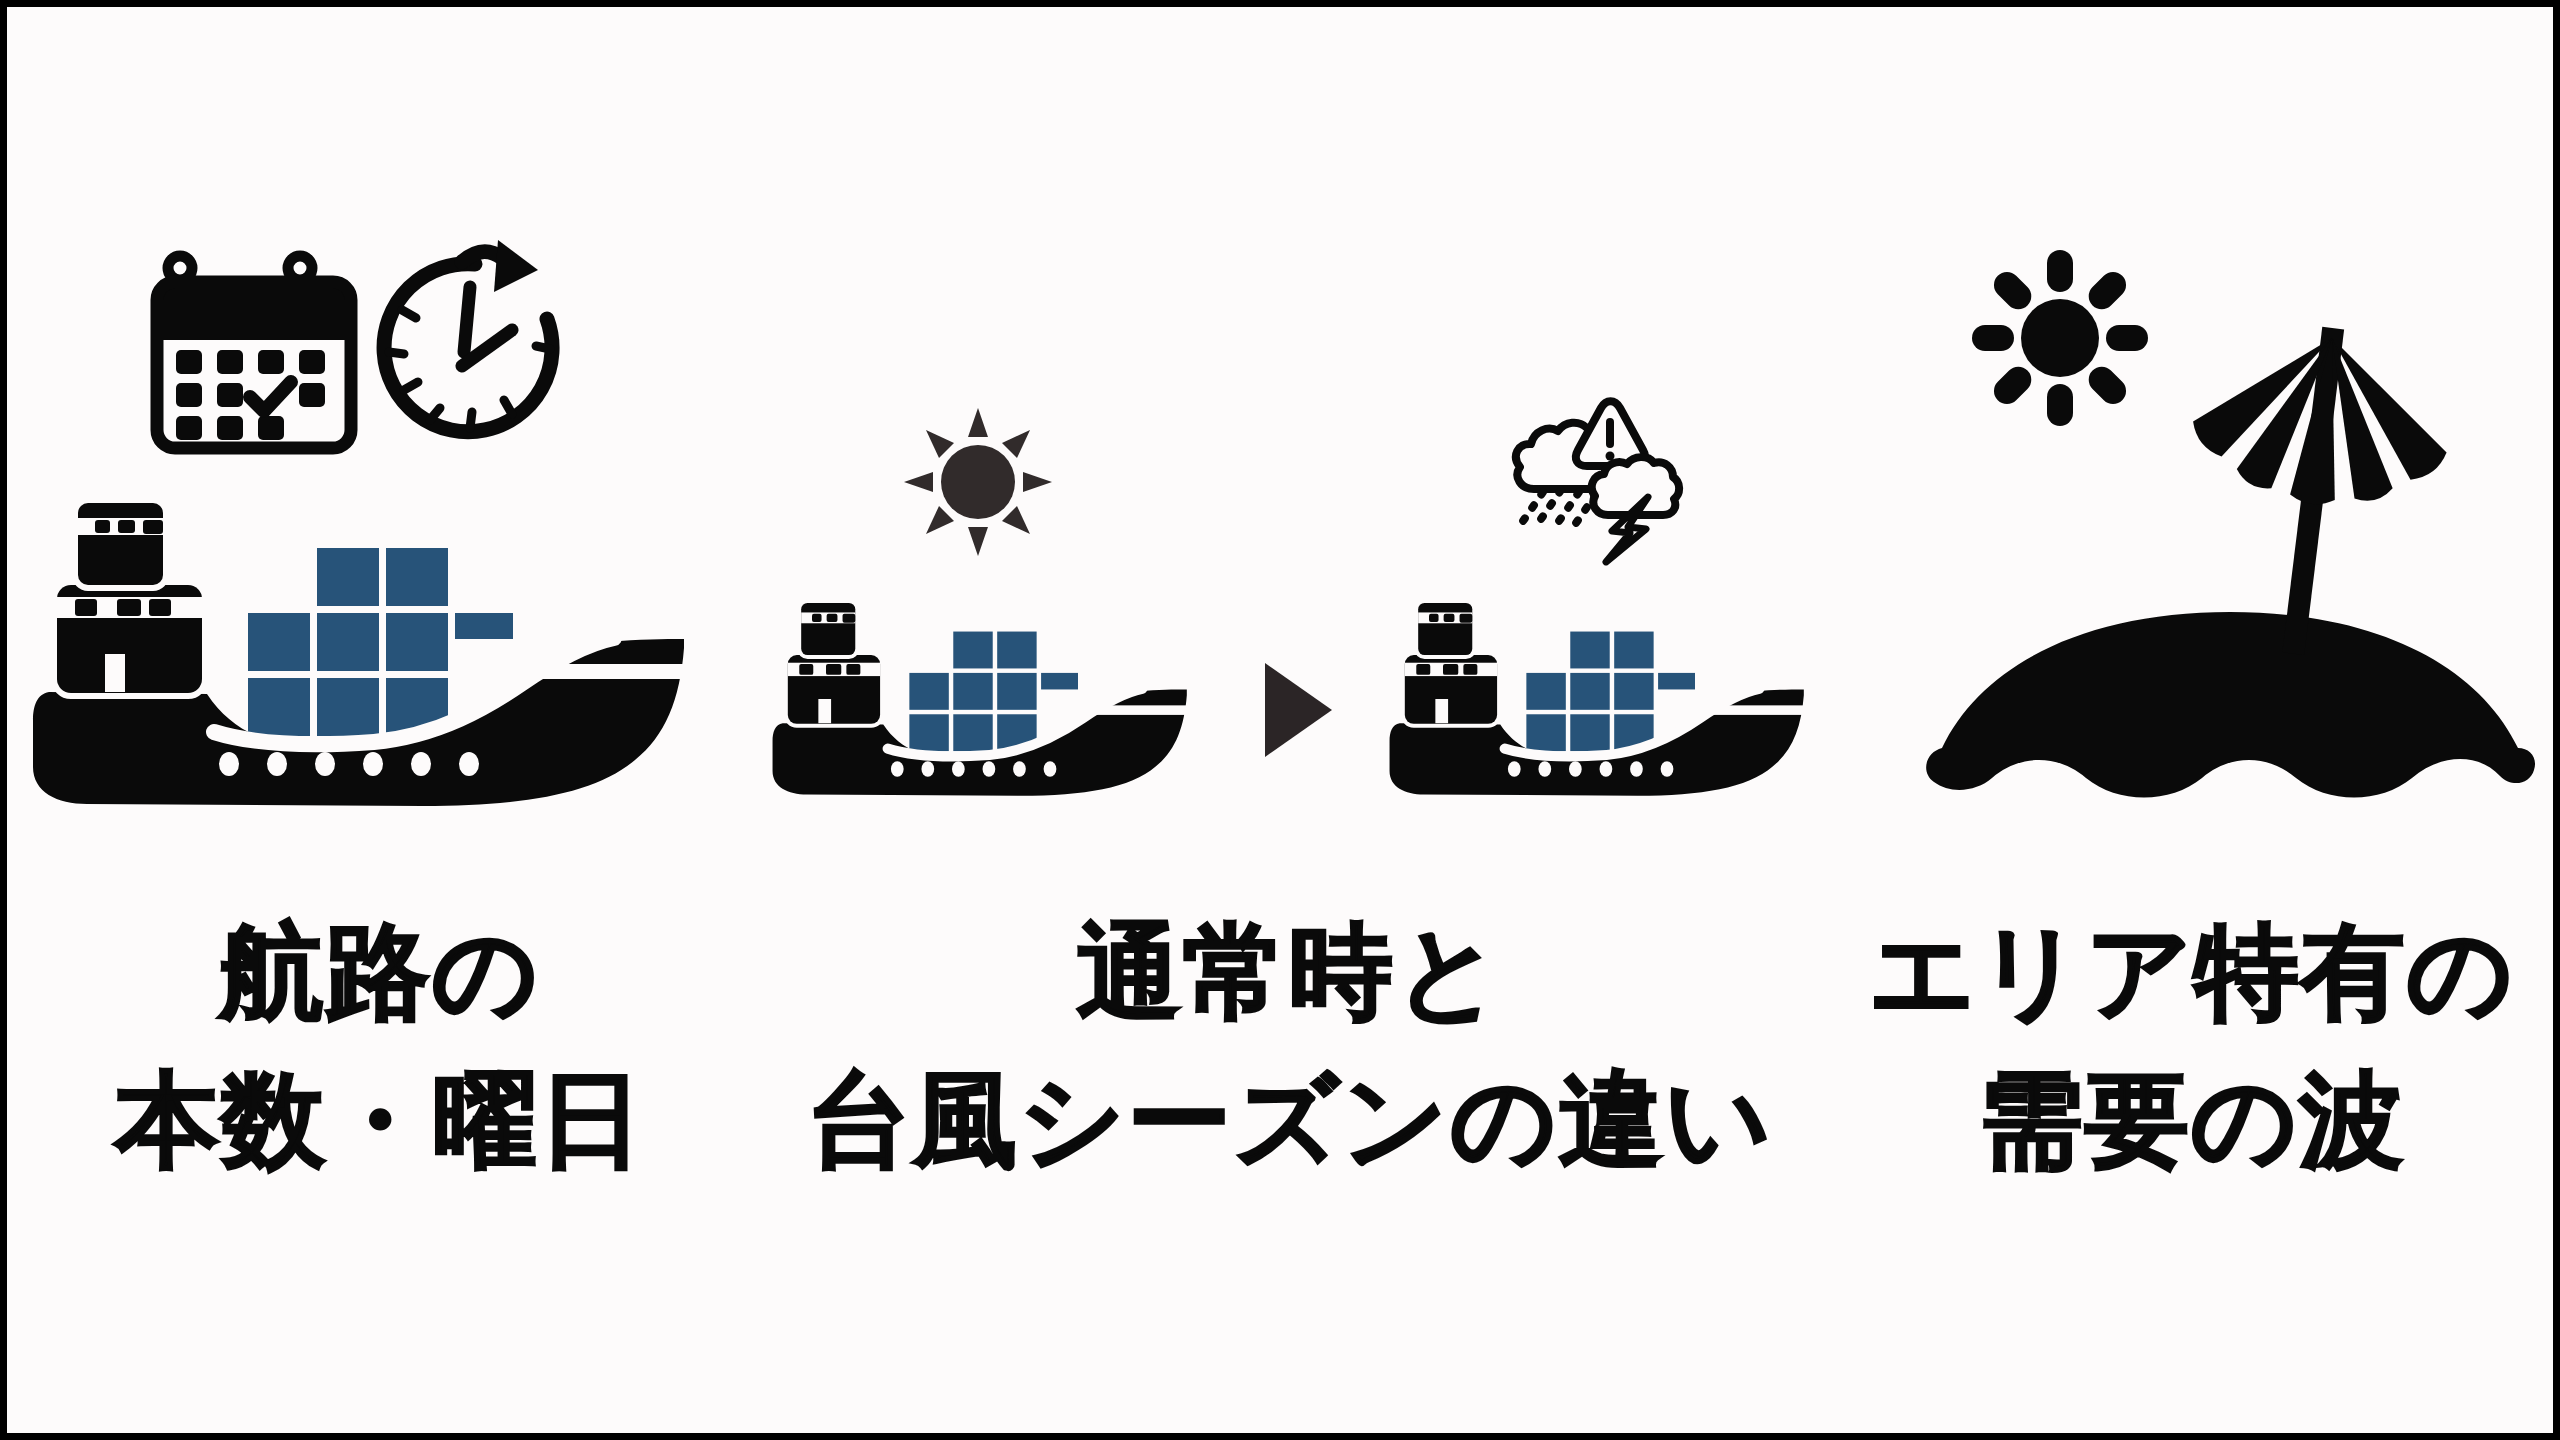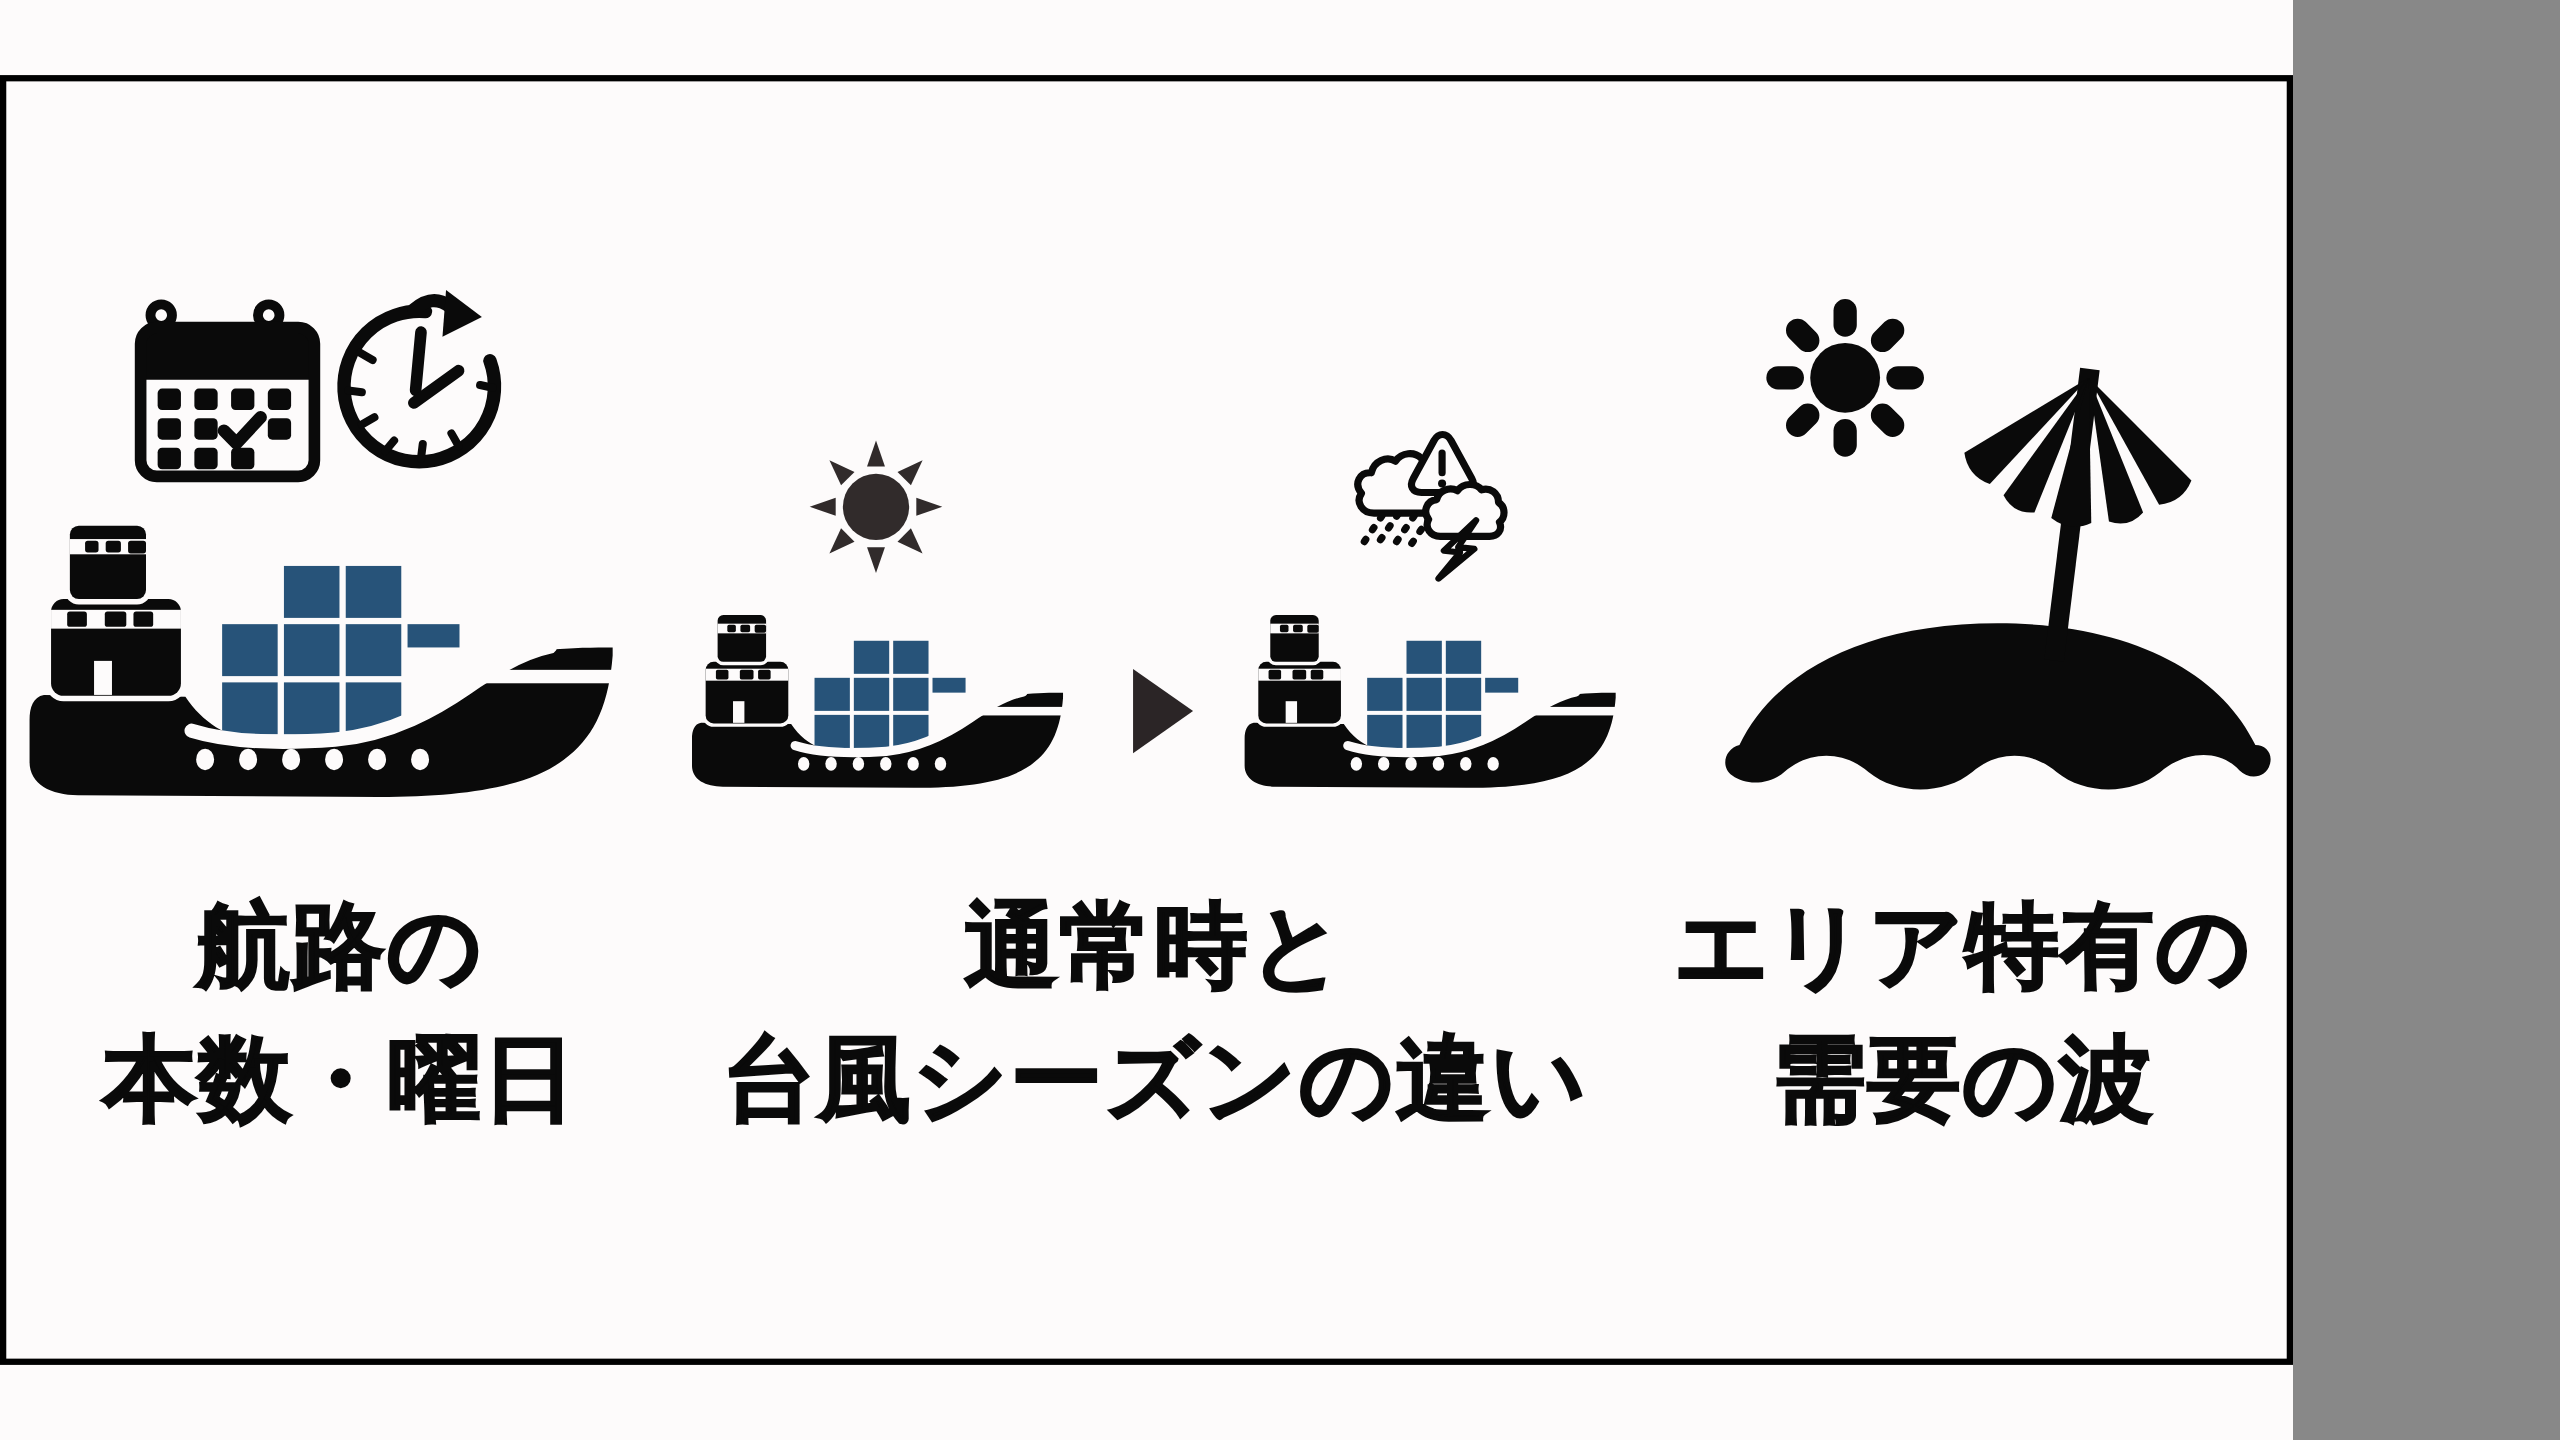--- a/index.html
+++ b/index.html
@@ -1,16 +1,16 @@
 <!DOCTYPE html>
 <html><head>
 <meta charset="utf-8">
 <style>
   html,body{margin:0;padding:0;background:#888;}
-  .canvas{position:relative;width:2293px;height:1440px;background:#FDFBFB;overflow:hidden;
+  .canvas{position:relative;width:2560px;height:1440px;background:#FDFBFB;overflow:hidden;
           font-family:"Liberation Sans","DejaVu Sans",sans-serif;}
   .scene{position:absolute;left:0;top:0;width:100%;height:100%;}
   text.caption{font-size:104px;font-weight:700;fill:#0A0A0A;stroke:#0A0A0A;stroke-width:2.5;
                text-anchor:middle;letter-spacing:2px;}
 </style>
 </head>
 <body>
 
 <div class="canvas">
 <svg class="scene" viewBox="0 0 2560 1440">

